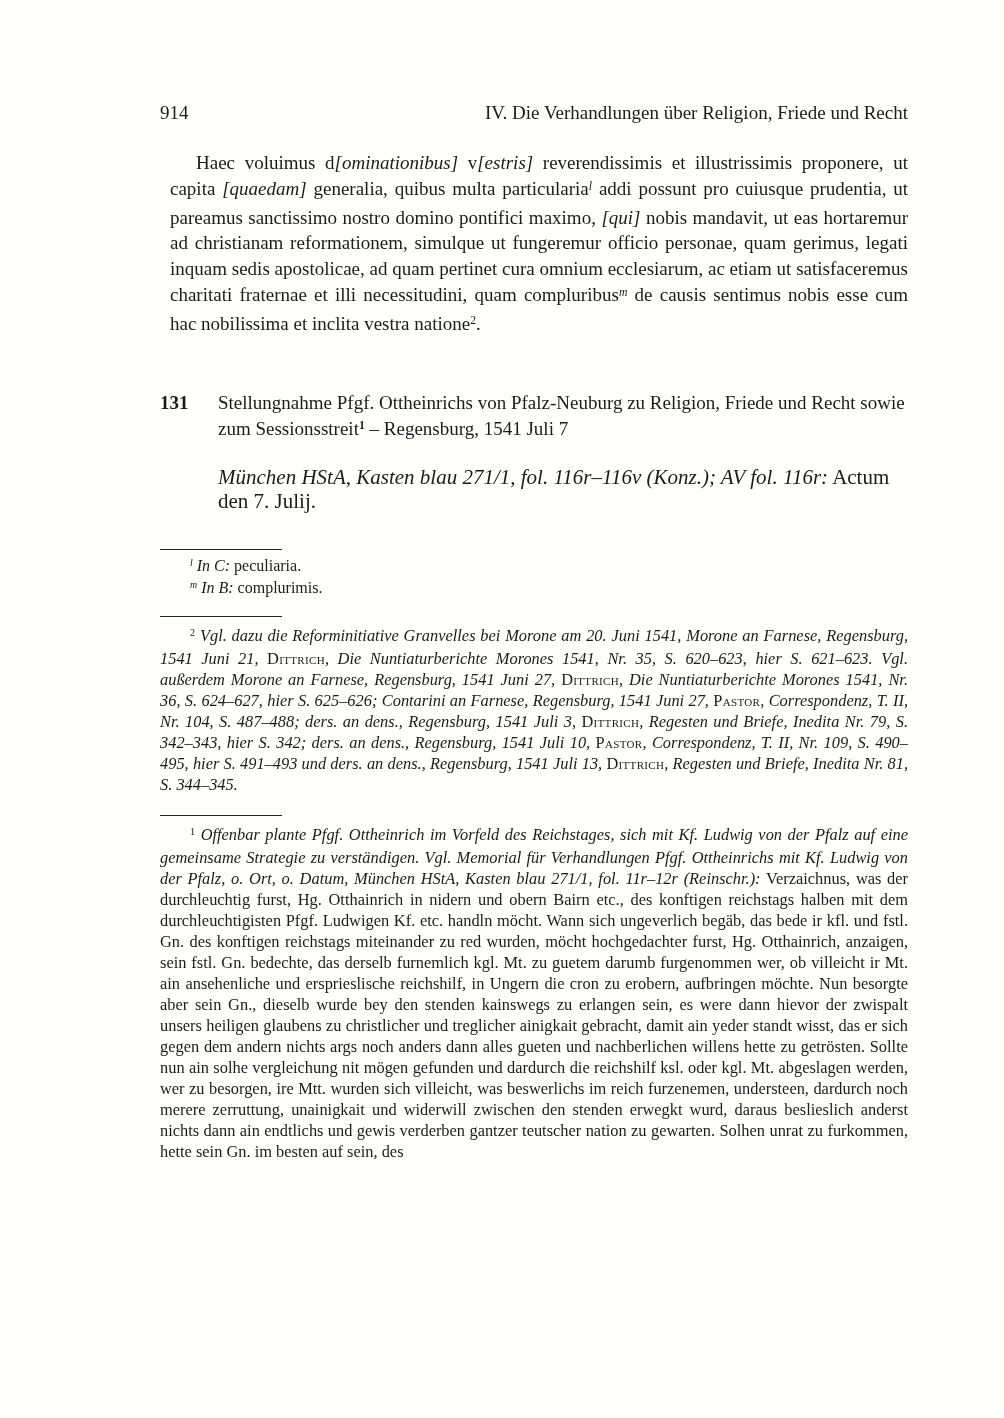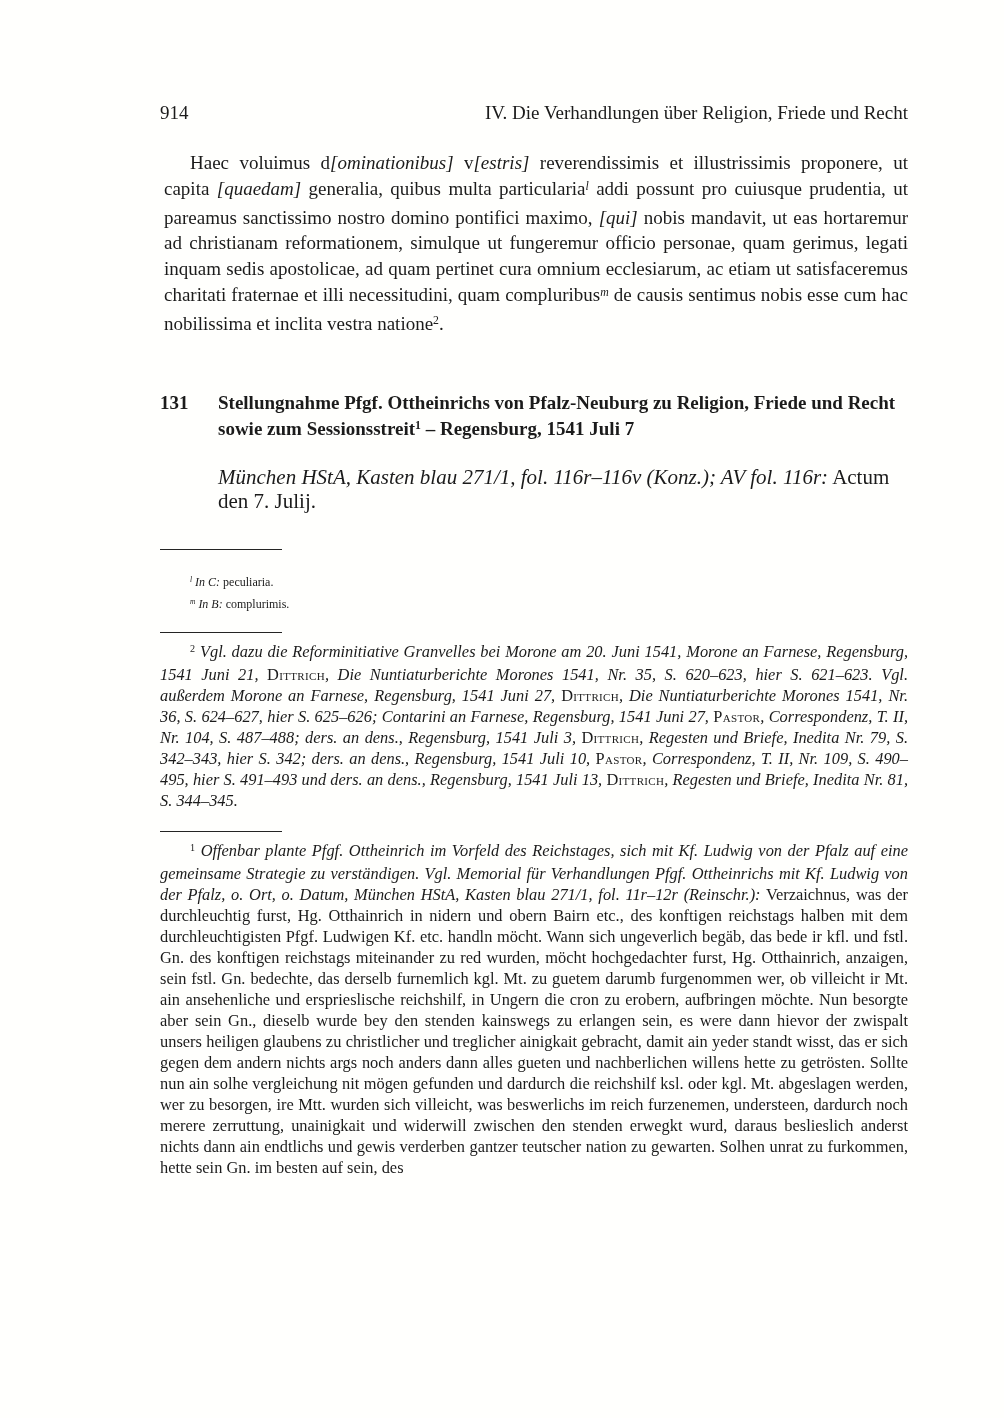--- a/index.html
+++ b/index.html
@@ -22,56 +22,56 @@
   }
   .running-header {
     position: relative;
     font-size: 19px;
     height: 26px;
   }
   .page-number { position: absolute; left: 0; top: 0; }
   .running-title { display: block; text-align: right; margin-top: 20px; }
 
   .main-paragraph {
-    margin: 22px 0 0 4px;
+    margin: 22px 0 0 10px;
     font-size: 19px;
     line-height: 25.8px;
     text-align: justify;
     text-indent: 26px;
   }
 
   .doc-heading {
     display: flex;
     margin-top: 50px;
     font-weight: bold;
     font-size: 19px;
     line-height: 26px;
   }
   .doc-number { flex: 0 0 58px; }
   .doc-title  { flex: 1; }
-  .doc-title .seg-b { font-weight: bold; }
+  .doc-title .seg-b { font-weight: normal; }
 
   .source-note {
     margin: 20px 0 0 58px;
     font-size: 21px;
     line-height: 24px;
   }
 
   .fn-rule {
     width: 122px;
     border-top: 1.4px solid #242424;
     height: 0;
   }
   .rule-1 { margin-top: 36px; }
   .rule-2 { margin-top: 16px; }
   .rule-3 { margin-top: 20px; }
 
   .letter-footnotes {
-    margin-top: 22px;
-    font-size: 12px;
+    margin-top: 6px;
+    font-size: 16px;
     line-height: 20px;
   }
   .fn-line { margin: 0; text-indent: 30px; }
 
   .footnote {
     margin: 8px 0 0 0;
     font-size: 16.4px;
     line-height: 21px;
     text-align: justify;
     text-indent: 30px;

